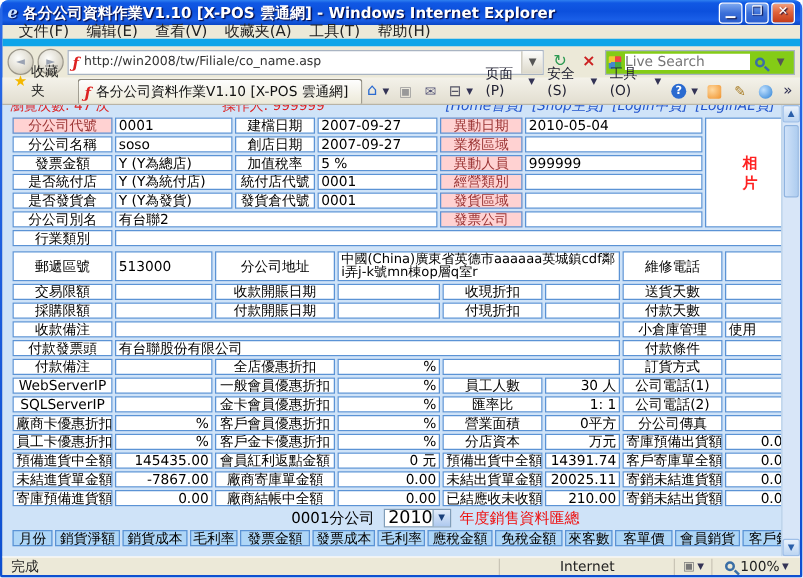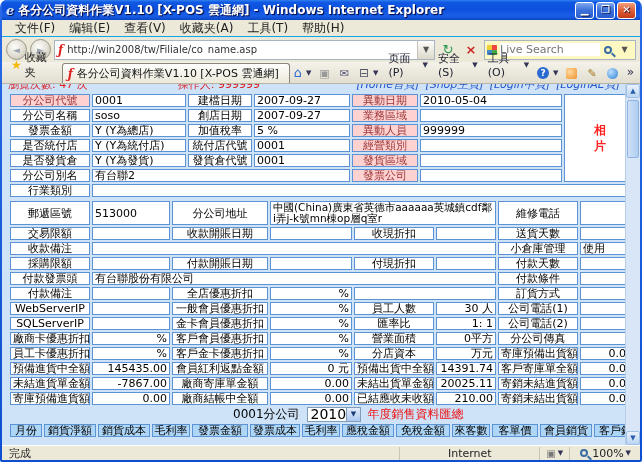--- a/index.html
+++ b/index.html
@@ -11,37 +11,37 @@
   color: #fff; font-size: 12px; font-weight: bold; text-shadow: 1px 1px 1px #003; }
 .ie-ico { color:#cfe4ff; font-style: italic; font-family:"DejaVu Serif",serif; font-weight:bold; margin-right:4px; font-size:13px;}
 .title-text { flex: 1; white-space: nowrap; overflow: hidden; }
 .wbtns { display: flex; gap: 2px; }
 .wbtn { width: 19px; height: 17px; border: 1px solid #fff; border-radius: 3px;
   background: linear-gradient(#7da8f0,#3b6fd8 50%,#2a5ecf); color:#fff; font-size: 10px;
   display:flex; align-items:center; justify-content:center; line-height: 1; }
 .wbtn.close { background: linear-gradient(#f0a080,#e1643c 45%,#c33a18); }
 .inner { height: 440px; background: #ece9d8; display: flex; flex-direction: column; }
 .menubar { height: 17px; display: flex; align-items: center; font-size: 12px;
-  border-bottom: 1px solid #0ea5e9; padding-left: 6px; color:#222; }
+  border-bottom: 6px solid #0ea5e9; padding-left: 6px; color:#222; }
 .mi { padding: 0 7px; }
 .addrrow { height: 25px; display: flex; align-items: center; gap: 3px; padding: 0 4px; }
 .navbtn { width: 21px; height: 21px; border-radius: 50%; border: 1px solid #9a968a;
   background: radial-gradient(circle at 40% 35%, #fdfdfb, #dbd7ca 65%, #bab6a8);
   color: #9aa2b2; font-size: 9px; display:flex; align-items:center; justify-content:center; }
 .addrfield { flex: 1; height: 20px; background: #fff; border: 1px solid #a9b4c2;
   display: flex; align-items: center; padding-left: 3px; }
 .ficon { color: #d22; font-weight: bold; font-style: italic; font-family:"DejaVu Serif",serif; font-size: 12px; margin-right: 4px; }
 .addrfield input { flex: 1; border: 0; outline: none; font-size: 10px; color: #333;
   font-family: "DejaVu Sans", sans-serif; background: transparent; }
 .drop17 { width: 17px; height: 18px; background: linear-gradient(#fdfdfb,#dcd8ca);
   border-left: 1px solid #c5c1b4; color: #555; font-size: 8px; display:flex; align-items:center; justify-content:center;}
 .sqbtn { width: 20px; height: 20px; display:flex; align-items:center; justify-content:center; font-size: 13px; }
 .refresh { color: #2d9a52; }
 .stop { color: #cc2222; font-weight: bold; }
-.searchfield { width: 152px; height: 20px; background: #fef9c3; border: 1px solid #a9b4c2;
+.searchfield { width: 152px; height: 20px; background: #84cc16; border: 1px solid #a9b4c2;
   display: flex; align-items: center; padding: 0 2px; }
 .livelogo { width: 10px; height: 10px; margin-right: 3px; background:
   conic-gradient(#e44 0 25%, #4a4 0 50%, #48c 0 75%, #ec3 0); border-radius: 1px; }
 .searchfield input { flex: 1; width: 60px; border: 0; outline: none; font-size: 11px; color: #999;
   font-family:"DejaVu Sans",sans-serif; }
 .mag { width: 8px; height: 8px; border: 2px solid #3a6ea5; border-radius: 50%; position: relative; margin: 0 4px; }
 .mag:after { content:""; position: absolute; width: 5px; height: 2px; background:#3a6ea5;
   transform: rotate(45deg); left: 5px; top: 6px; }
 .tabrow { height: 22px; display: flex; align-items: flex-end; padding: 0 3px;
   border-bottom: 1px solid #b8b4a6; background: linear-gradient(#f4f2ea,#e2ded0); }
@@ -305,34 +305,34 @@
                 <td class="lbl">交易限額</td>
                 <td class="val"></td>
                 <td class="lbl">收款開賬日期</td>
                 <td class="val"></td>
                 <td class="lbl">收現折扣</td>
                 <td class="val"></td>
                 <td class="lbl">送貨天數</td>
                 <td class="val"></td>
               </tr>
               <tr>
+                <td class="lbl">採購限額</td>
+                <td class="val"></td>
+                <td class="lbl">付款開賬日期</td>
+                <td class="val"></td>
+                <td class="lbl">付現折扣</td>
+                <td class="val"></td>
+                <td class="lbl">付款天數</td>
+                <td class="val"></td>
+              </tr>
+              <tr>
                 <td class="lbl">收款備注</td>
                 <td class="val" colspan="5"></td>
                 <td class="lbl">小倉庫管理</td>
                 <td class="val">使用</td>
-              </tr>
-              <tr>
-                <td class="lbl">採購限額</td>
-                <td class="val"></td>
-                <td class="lbl">付款開賬日期</td>
-                <td class="val"></td>
-                <td class="lbl">付現折扣</td>
-                <td class="val"></td>
-                <td class="lbl">付款天數</td>
-                <td class="val"></td>
               </tr>
               <tr>
                 <td class="lbl">付款發票頭</td>
                 <td class="val" colspan="5">有台聯股份有限公司</td>
                 <td class="lbl">付款條件</td>
                 <td class="val"></td>
               </tr>
               <tr>
                 <td class="lbl">付款備注</td>
                 <td class="val"></td>

